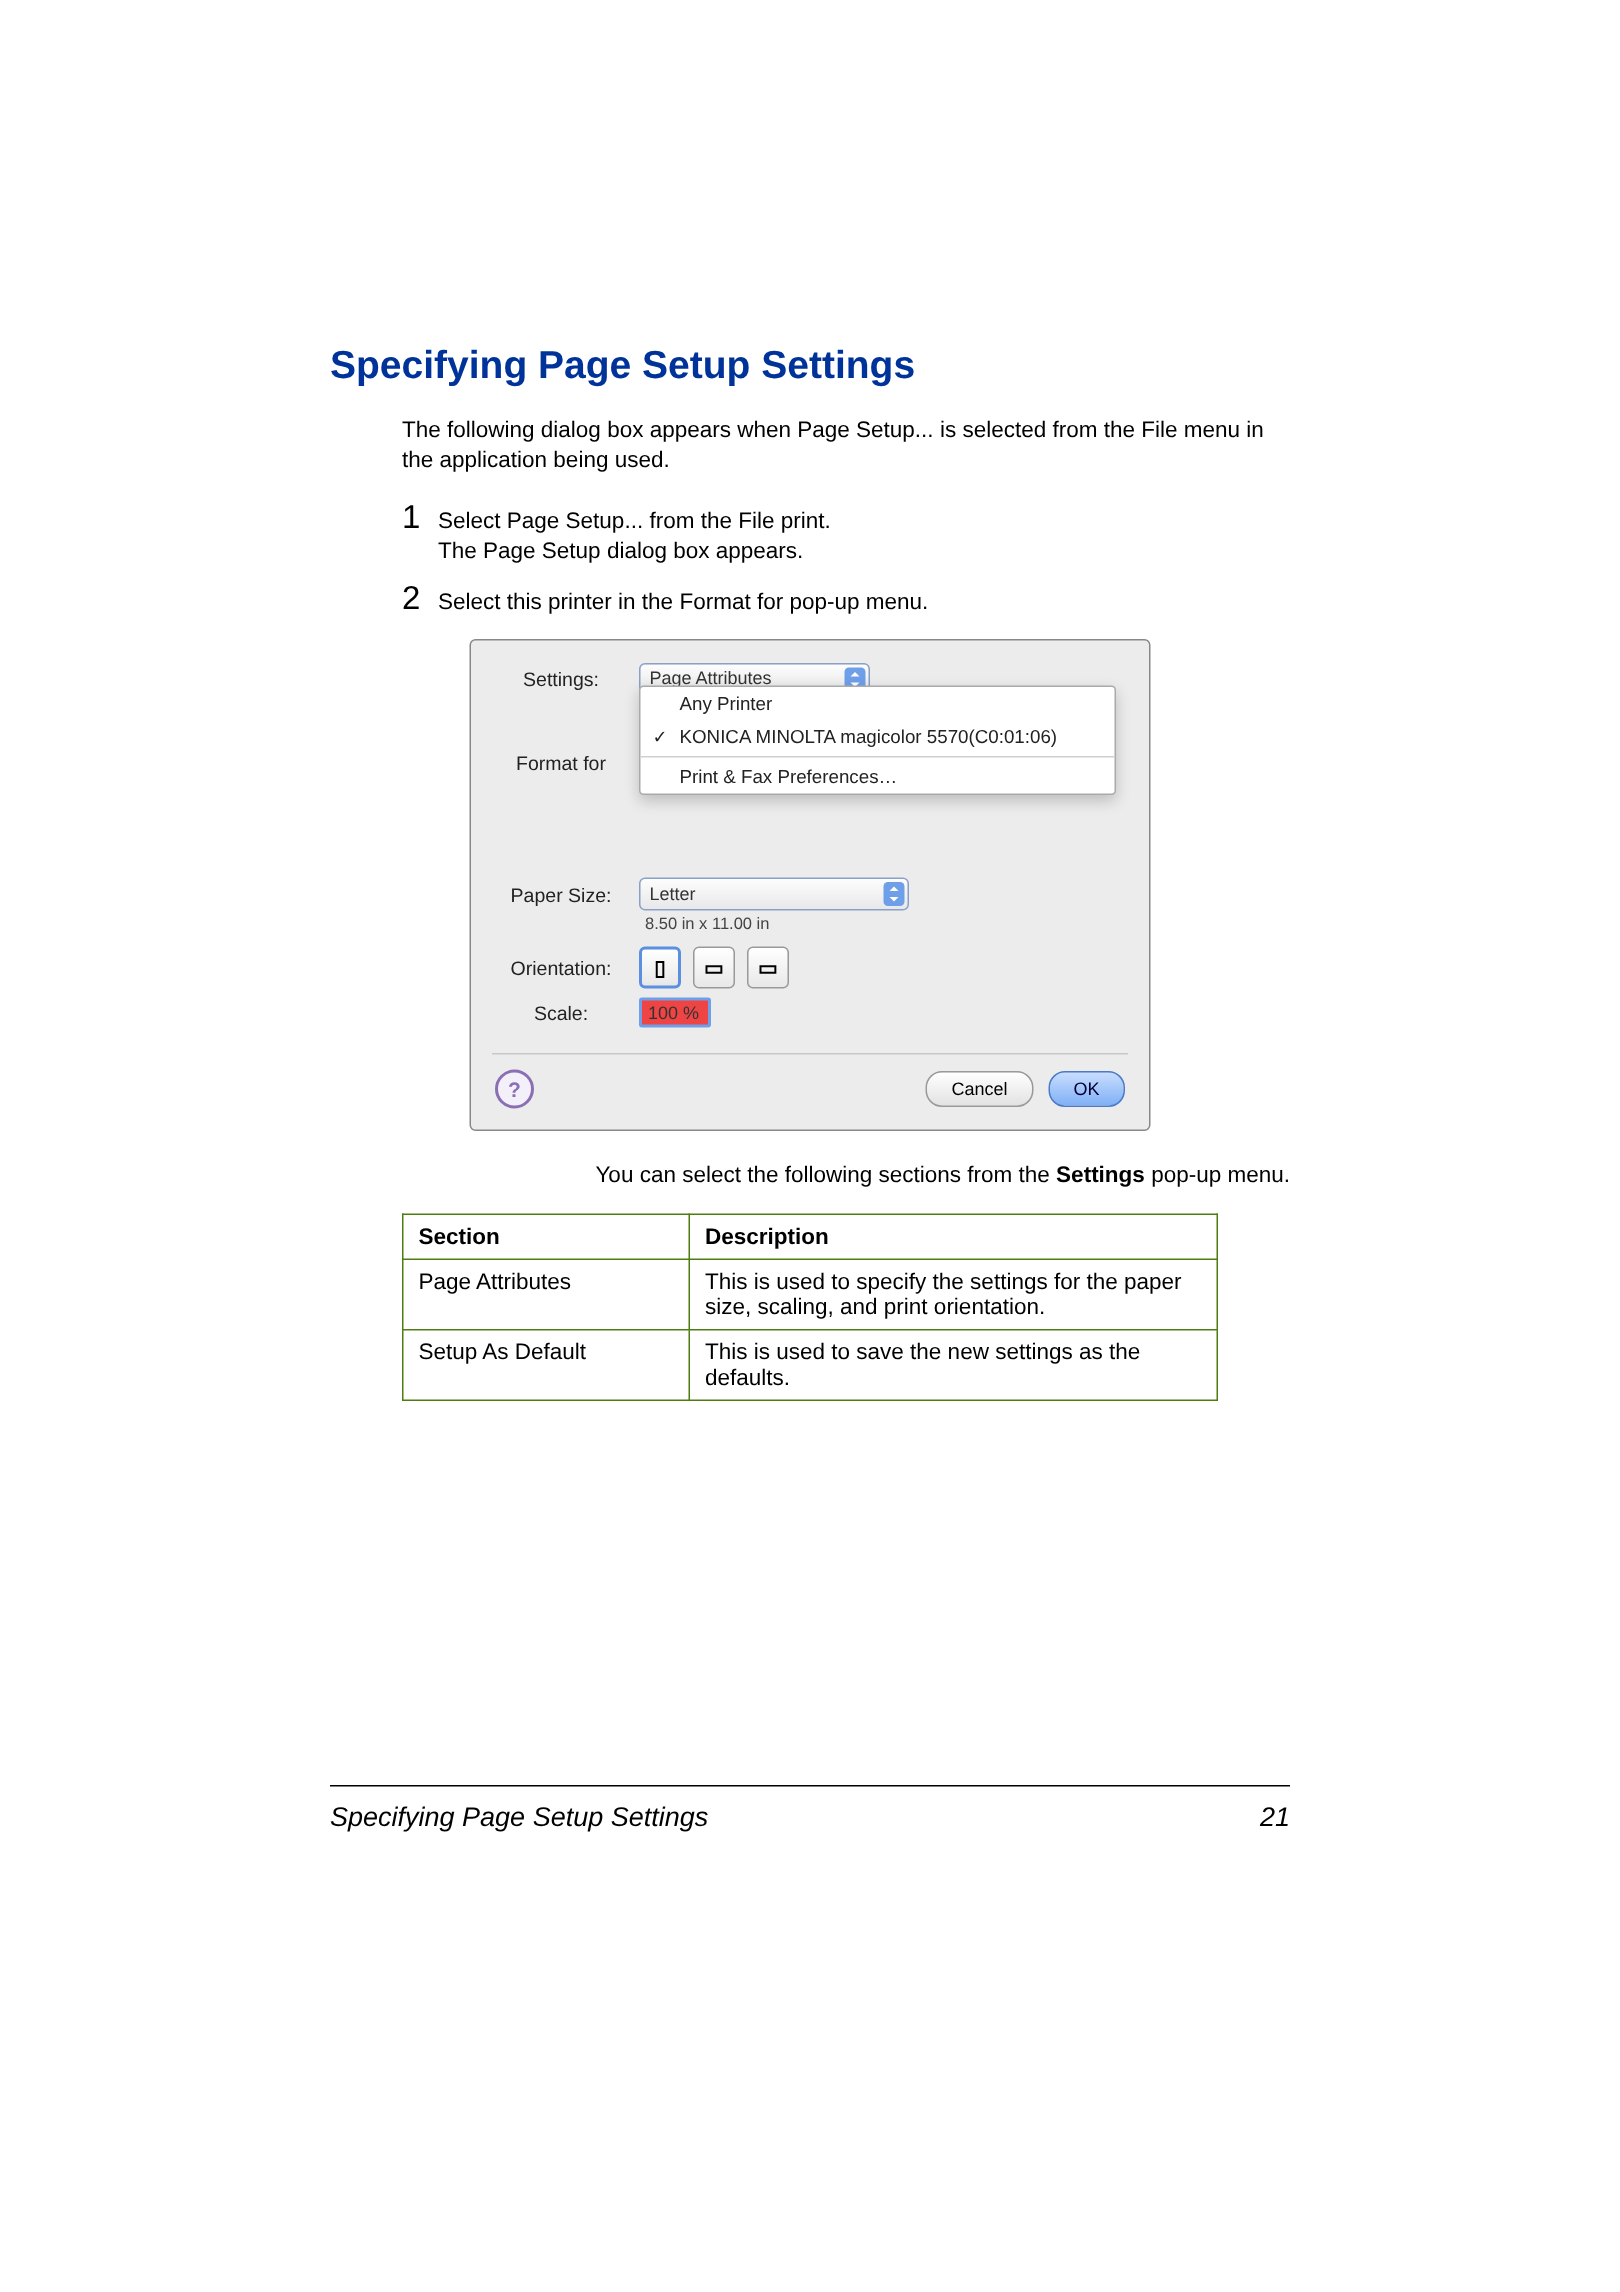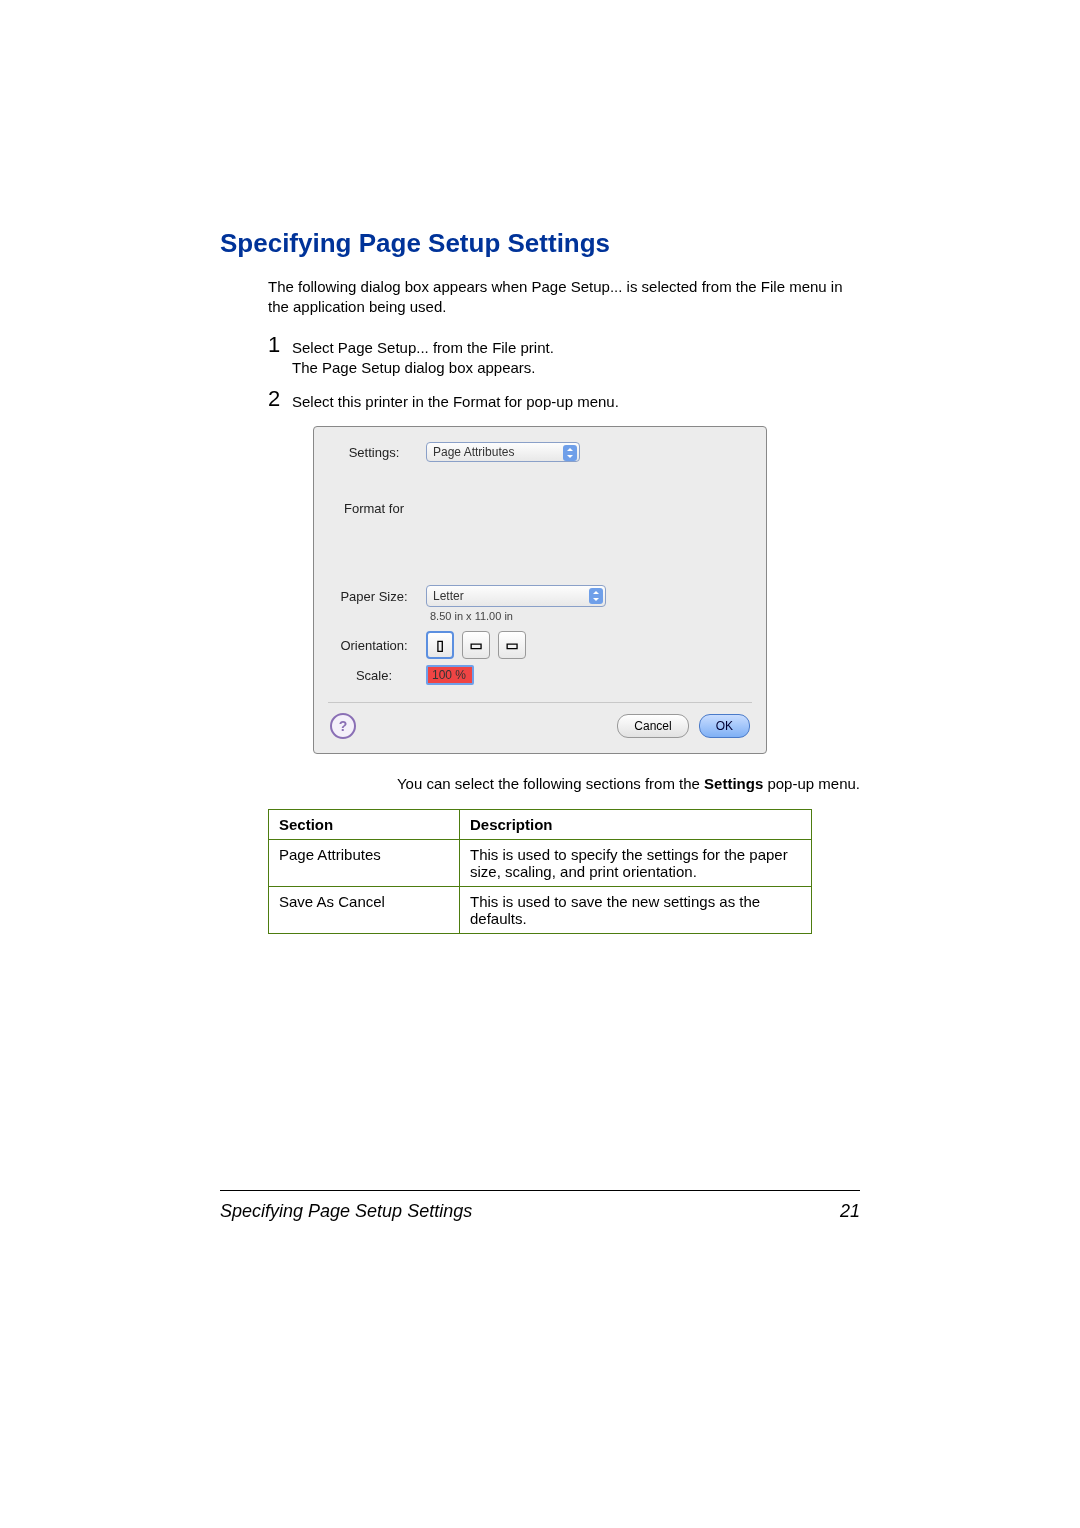--- a/index.html
+++ b/index.html
@@ -280,20 +280,32 @@
     <div class="row settings-row">
       <div class="lbl">Settings:</div>
       <div class="popup-btn" style="width:154px;">
         <span>Page Attributes</span>
         <span class="arrows"></span>
       </div>
     </div>
 
     <div class="row ff-row" style="padding-top:0;">
       <div class="lbl">Format for</div>
+      <div class="menu-box" style="position:relative; margin-top:-10px;">
+        <div class="menu-item">
+          <span>Any Printer</span>
+        </div>
+        <div class="menu-item">
+          <span class="check">✓</span>
+          <span>KONICA MINOLTA magicolor 5570(C0:01:06)</span>
+        </div>
+        <div class="menu-item sep">
+          <span>Print &amp; Fax Preferences…</span>
+        </div>
+      </div>
     </div>
 
     <div class="row">
       <div class="lbl">Paper Size:</div>
       <div class="popup-btn" style="width:154px;">
         <span>Letter</span>
         <span class="arrows"></span>
       </div>
     </div>
     <div class="paper-dim">8.50 in x 11.00 in</div>
@@ -334,21 +346,21 @@
     <tbody>
         <tr>
       <th class="col-section">Section</th>
       <th>Description</th>
     </tr>
     <tr>
       <td class="col-section">Page Attributes</td>
       <td>This is used to specify the settings for the paper size, scaling, and print orientation.</td>
     </tr>
     <tr>
-      <td class="col-section">Save As Cancel</td>
+      <td class="col-section">Setup As Default</td>
       <td>This is used to save the new settings as the defaults.</td>
     </tr>
   </tbody>
     </table>
 </div>
 
 <div class="footer">
   <span>Specifying Page Setup Settings</span>
   <span>21</span>
 </div>

